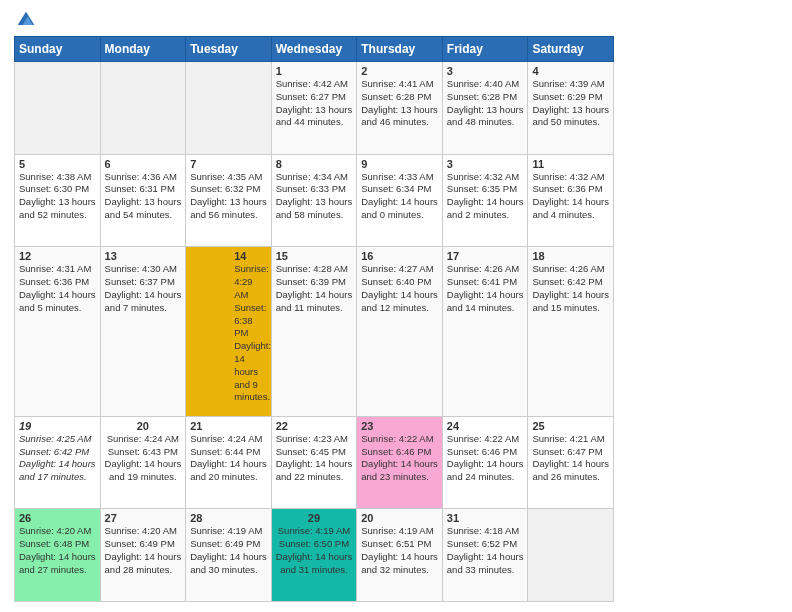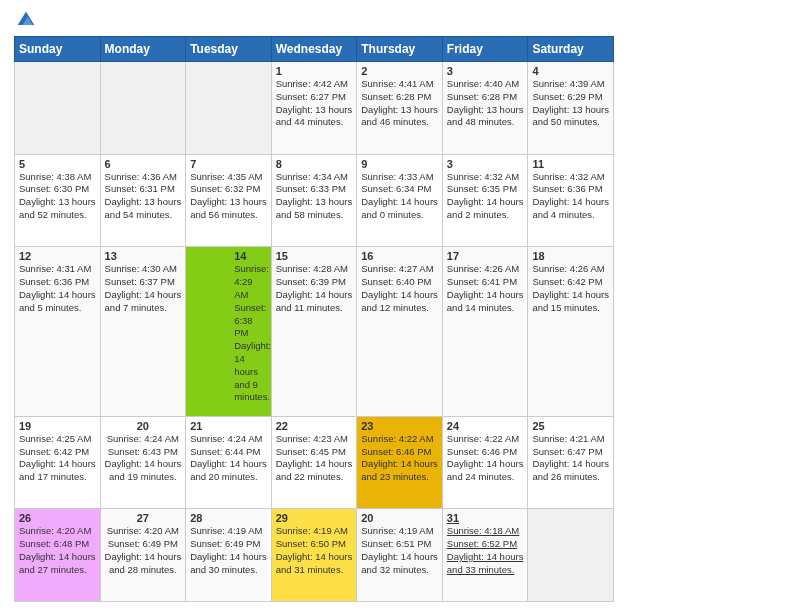--- a/index.html
+++ b/index.html
@@ -193,21 +193,21 @@
         </tr>
         <tr>
           <td style="background: rgb(249, 249, 249);">
             <span class="day-num">12</span>
             <div class="day-info">Sunrise: 4:31 AM<br>Sunset: 6:36 PM<br>Daylight: 14 hours and 5 minutes.</div>
           </td>
           <td style="background: rgb(249, 249, 249);">
             <span class="day-num">13</span>
             <div class="day-info">Sunrise: 4:30 AM<br>Sunset: 6:37 PM<br>Daylight: 14 hours and 7 minutes.</div>
           </td>
-          <td style="background: #84cc16; padding-left: 48px;">
+          <td style="background: #eab308; padding-left: 48px;">
             <span class="day-num">14</span>
             <div class="day-info">Sunrise: 4:29 AM<br>Sunset: 6:38 PM<br>Daylight: 14 hours and 9 minutes.</div>
           </td>
           <td style="background: rgb(249, 249, 249);">
             <span class="day-num">15</span>
             <div class="day-info">Sunrise: 4:28 AM<br>Sunset: 6:39 PM<br>Daylight: 14 hours and 11 minutes.</div>
           </td>
           <td style="background: rgb(249, 249, 249);">
             <span class="day-num">16</span>
             <div class="day-info">Sunrise: 4:27 AM<br>Sunset: 6:40 PM<br>Daylight: 14 hours and 12 minutes.</div>
@@ -215,71 +215,71 @@
           <td style="background: rgb(249, 249, 249); margin-left: 27px;">
             <span class="day-num">17</span>
             <div class="day-info">Sunrise: 4:26 AM<br>Sunset: 6:41 PM<br>Daylight: 14 hours and 14 minutes.</div>
           </td>
           <td style="background: rgb(249, 249, 249);">
             <span class="day-num">18</span>
             <div class="day-info">Sunrise: 4:26 AM<br>Sunset: 6:42 PM<br>Daylight: 14 hours and 15 minutes.</div>
           </td>
         </tr>
         <tr>
-          <td style="background: rgb(255, 255, 255);">
+          <td style="background: rgb(255, 255, 255); font-style: italic;">
             <span class="day-num">19</span>
             <div class="day-info">Sunrise: 4:25 AM<br>Sunset: 6:42 PM<br>Daylight: 14 hours and 17 minutes.</div>
           </td>
           <td style="background: rgb(255, 255, 255); text-align: center;">
             <span class="day-num">20</span>
             <div class="day-info">Sunrise: 4:24 AM<br>Sunset: 6:43 PM<br>Daylight: 14 hours and 19 minutes.</div>
           </td>
           <td style="background: rgb(255, 255, 255);">
             <span class="day-num">21</span>
             <div class="day-info">Sunrise: 4:24 AM<br>Sunset: 6:44 PM<br>Daylight: 14 hours and 20 minutes.</div>
           </td>
           <td style="background: rgb(255, 255, 255);">
             <span class="day-num">22</span>
             <div class="day-info">Sunrise: 4:23 AM<br>Sunset: 6:45 PM<br>Daylight: 14 hours and 22 minutes.</div>
           </td>
-          <td style="background: #eab308;">
+          <td style="background: #f9a8d4;">
             <span class="day-num">23</span>
             <div class="day-info">Sunrise: 4:22 AM<br>Sunset: 6:46 PM<br>Daylight: 14 hours and 23 minutes.</div>
           </td>
           <td style="background: rgb(255, 255, 255);">
             <span class="day-num">24</span>
             <div class="day-info">Sunrise: 4:22 AM<br>Sunset: 6:46 PM<br>Daylight: 14 hours and 24 minutes.</div>
           </td>
           <td style="background: rgb(255, 255, 255);">
             <span class="day-num">25</span>
             <div class="day-info">Sunrise: 4:21 AM<br>Sunset: 6:47 PM<br>Daylight: 14 hours and 26 minutes.</div>
           </td>
         </tr>
         <tr>
-          <td style="background: #f0abfc;">
+          <td style="background: #86efac;">
             <span class="day-num">26</span>
             <div class="day-info">Sunrise: 4:20 AM<br>Sunset: 6:48 PM<br>Daylight: 14 hours and 27 minutes.</div>
           </td>
-          <td style="background: rgb(249, 249, 249); text-align: center;">
+          <td style="background: rgb(249, 249, 249);">
             <span class="day-num">27</span>
             <div class="day-info">Sunrise: 4:20 AM<br>Sunset: 6:49 PM<br>Daylight: 14 hours and 28 minutes.</div>
           </td>
           <td style="background: rgb(249, 249, 249);">
             <span class="day-num">28</span>
             <div class="day-info">Sunrise: 4:19 AM<br>Sunset: 6:49 PM<br>Daylight: 14 hours and 30 minutes.</div>
           </td>
-          <td style="background: #fde047;">
+          <td style="background: #14b8a6; text-align: center;">
             <span class="day-num">29</span>
             <div class="day-info">Sunrise: 4:19 AM<br>Sunset: 6:50 PM<br>Daylight: 14 hours and 31 minutes.</div>
           </td>
           <td style="background: rgb(249, 249, 249);">
             <span class="day-num">20</span>
             <div class="day-info">Sunrise: 4:19 AM<br>Sunset: 6:51 PM<br>Daylight: 14 hours and 32 minutes.</div>
           </td>
-          <td style="background: rgb(249, 249, 249); text-decoration: underline;">
+          <td style="background: rgb(249, 249, 249);">
             <span class="day-num">31</span>
             <div class="day-info">Sunrise: 4:18 AM<br>Sunset: 6:52 PM<br>Daylight: 14 hours and 33 minutes.</div>
           </td>
           <td class="empty-cell"></td>
         </tr>
       </tbody>
   </table>
 </div>
 
 </body></html>

